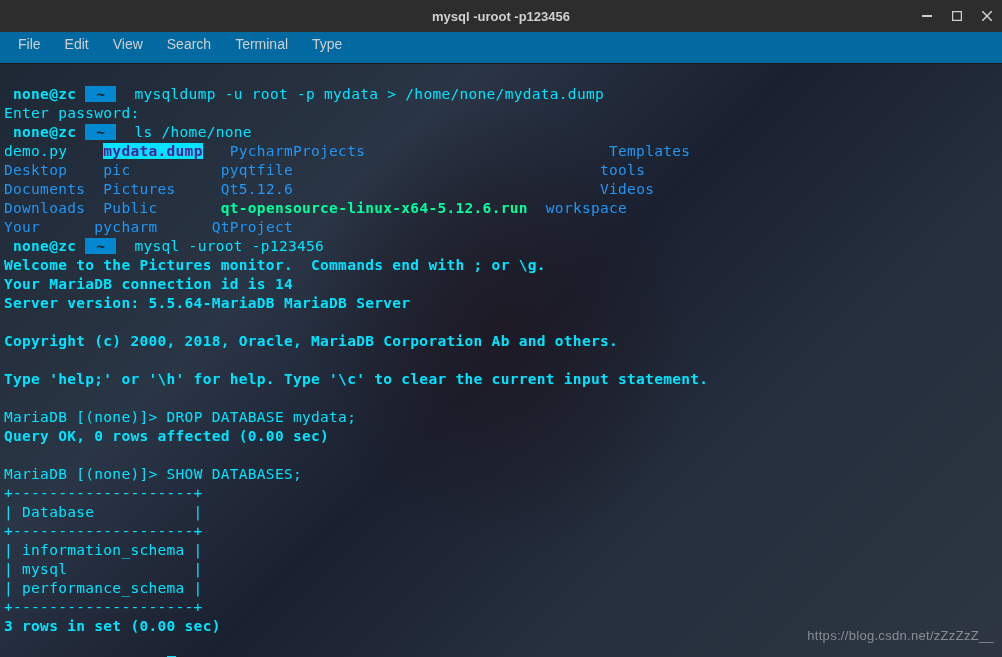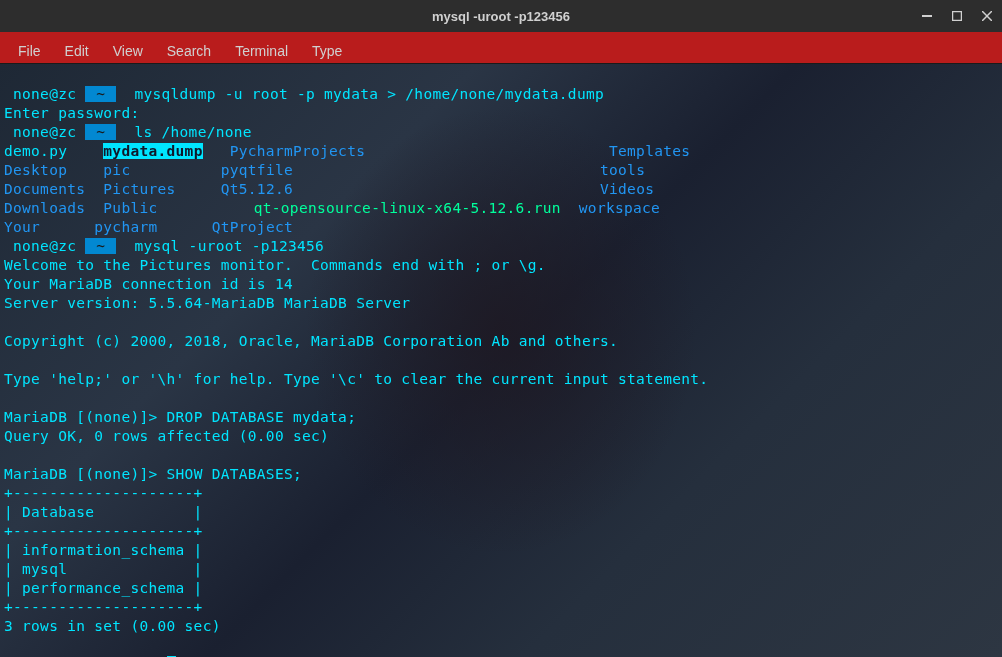--- a/index.html
+++ b/index.html
@@ -38,24 +38,24 @@
       width: 18px;
       height: 18px;
       display: flex;
       align-items: center;
       justify-content: center;
       color: #d0d0d0;
       cursor: pointer;
       font-size: 11px;
     }
     .menubar {
-      background: #b91c1c;
+      background: #0369a1;
       height: 32px;
       display: flex;
-      align-items: flex-end;
+      align-items: flex-start;
       padding: 0 6px;
       gap: 0;
       color: #d0d0d0;
       font-family: sans-serif;
       font-size: 14px;
       border-bottom: 1px solid #1a1a1a;
     }
     .menu-item {
       padding: 4px 12px;
       cursor: pointer;
@@ -76,26 +76,26 @@
       position: absolute;
       inset: 0;
       background: radial-gradient(ellipse 280px 320px at 50% 45%, rgba(30,25,35,0.85) 0%, transparent 70%);
       pointer-events: none;
     }
     .term-content {
       position: relative;
       z-index: 1;
     }
     .cyan { color: #00e5ff; }
-    .green { color: #00ff9c; margin-left: 33px; }
-    .bold { font-weight: normal; }
+    .green { color: #00ff9c; }
+    .bold { font-weight: bold; }
     .dirblue { color: #2196f3; font-weight: normal; }
     .highlight {
       background: #00e5ff;
-      color: #0f172a;
+      color: #4c1d95;
       font-weight: bold;
     }
     .prompt-arrow {
       color: #00e5ff;
     }
     .tilde-bg {
       background: #0288d1;
       color: #1a1a1a;
       padding: 0 2px;
     }
@@ -172,13 +172,14 @@
 <span class="cyan">+--------------------+</span>
 <span class="cyan">| Database           |</span>
 <span class="cyan">+--------------------+</span>
 <span class="cyan">| information_schema |</span>
 <span class="cyan">| mysql              |</span>
 <span class="cyan">| performance_schema |</span>
 <span class="cyan">+--------------------+</span>
 <span class="cyan bold">3 rows in set (0.00 sec)</span>
 
 <span class="cyan">MariaDB [(none)]&gt; </span><span class="cursor"> </span></div>
+  <div class="watermark">https://blog.csdn.net/zZzZzZ__</div>
 </div>
 
 </body></html>

